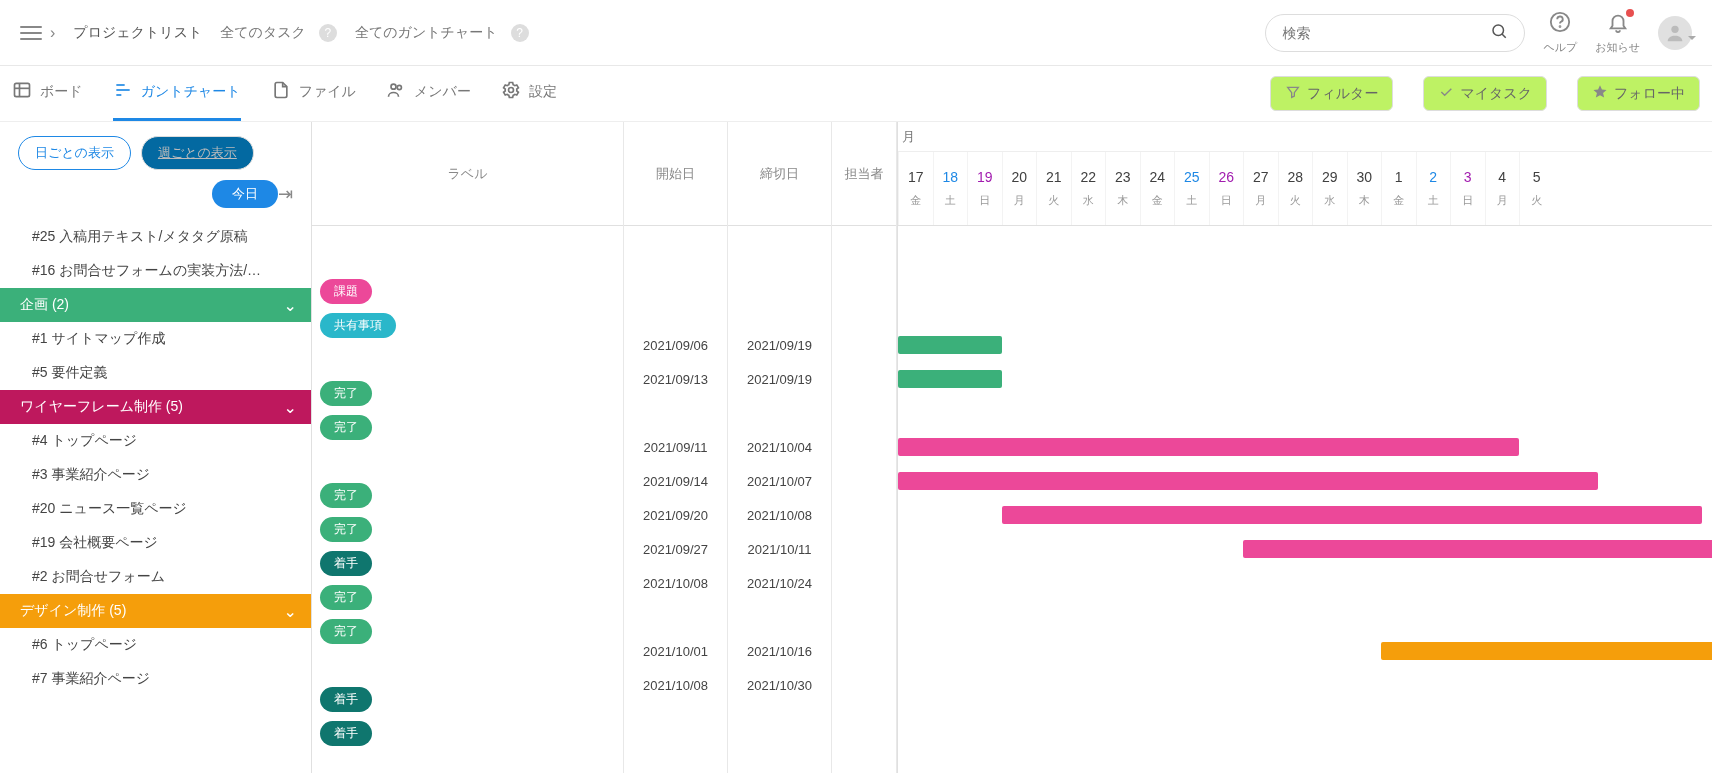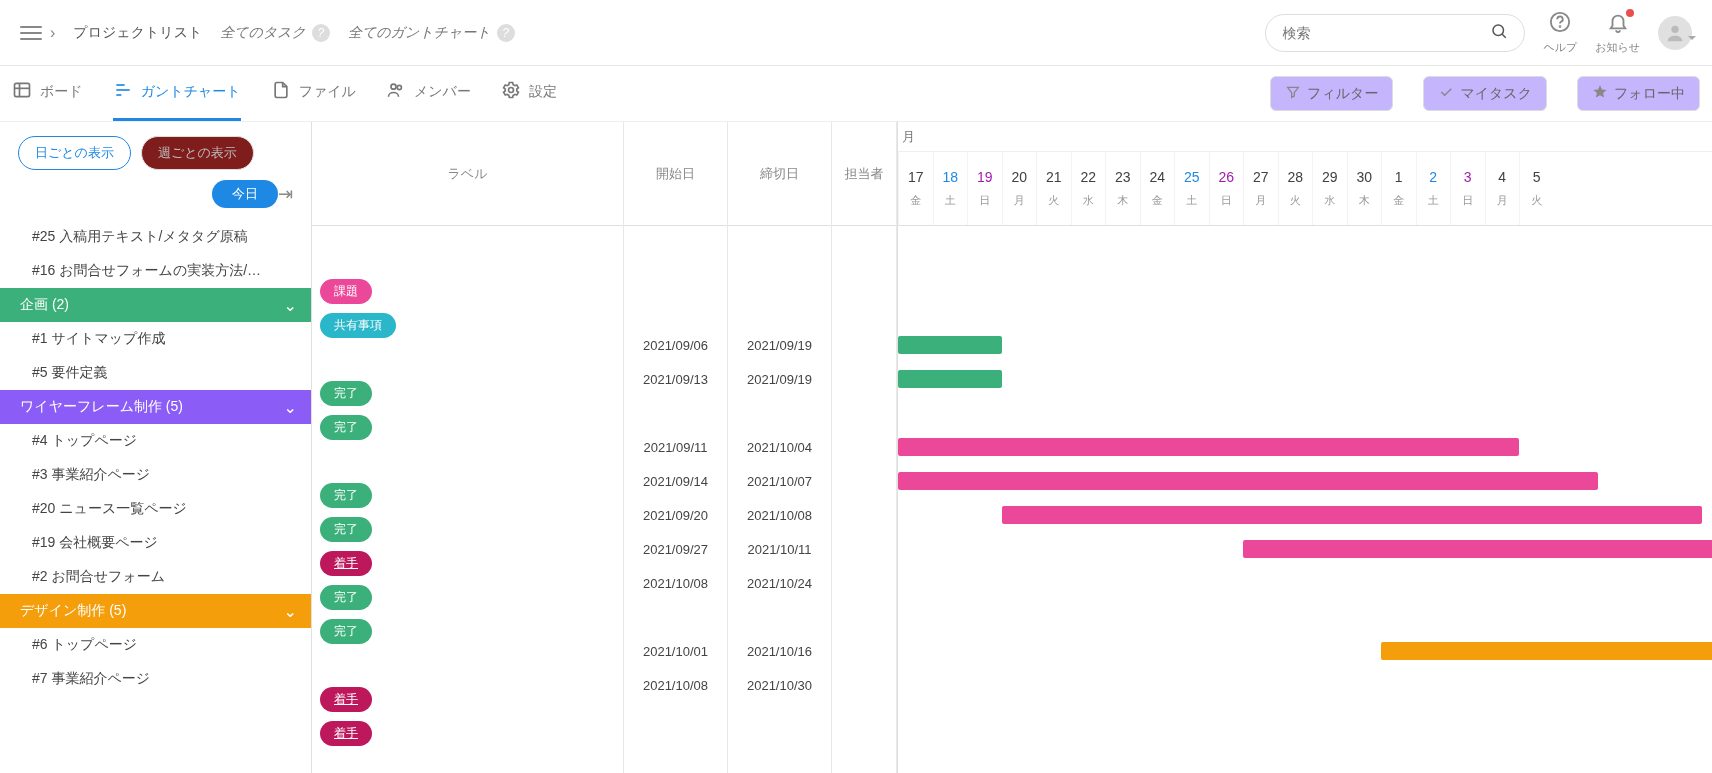--- a/index.html
+++ b/index.html
@@ -3,74 +3,74 @@
 <meta charset="utf-8">
 <style>
   * { box-sizing: border-box; margin: 0; padding: 0; }
   body { font-family: -apple-system, "Hiragino Sans", sans-serif; font-size: 14px; color: #333; background: #fff; }
   
   .topbar { height: 66px; border-bottom: 1px solid #e8e8e8; display: flex; align-items: center; padding: 0 20px; gap: 18px; }
   .menu-icon { display: flex; flex-direction: column; gap: 4px; cursor: pointer; }
   .menu-icon span { width: 22px; height: 2px; background: #888; border-radius: 1px; }
   .chevron-right { color: #888; font-size: 16px; margin-left: -10px; }
   .breadcrumb-item { color: #555; }
-  .topbar-link { color: #777; display: flex; align-items: center; gap: 6px; font-style: italic; }
+  .topbar-link { color: #777; display: flex; align-items: center; gap: 13px; }
   .help-badge { width: 18px; height: 18px; border-radius: 50%; background: #ddd; color: #fff; font-size: 12px; display: flex; align-items: center; justify-content: center; }
   .topbar-spacer { flex: 1; }
   .search-box { width: 260px; height: 38px; border: 1px solid #ddd; border-radius: 19px; display: flex; align-items: center; padding: 0 16px; }
   .search-box input { flex: 1; border: none; outline: none; font-size: 14px; color: #333; }
   .search-icon { color: #555; }
   .top-action { display: flex; flex-direction: column; align-items: center; gap: 2px; color: #888; font-size: 11px; position: relative; cursor: pointer; }
   .top-action .icon { font-size: 20px; color: #888; }
   .notif-dot { position: absolute; top: -2px; right: 6px; width: 8px; height: 8px; background: #e85050; border-radius: 50%; }
   .avatar { width: 34px; height: 34px; border-radius: 50%; background: #e0e0e0; display: flex; align-items: center; justify-content: center; color: #aaa; position: relative; }
   .avatar::after { content: ""; position: absolute; right: -4px; bottom: 6px; border: 4px solid transparent; border-top-color: #aaa; }
   
   .tabbar { height: 56px; display: flex; align-items: center; padding: 0 12px; gap: 30px; border-bottom: 1px solid #eee; }
   .tab { display: flex; align-items: center; gap: 8px; color: #777; cursor: pointer; height: 100%; border-bottom: 3px solid transparent; }
   .tab.active { color: #1e88e5; border-bottom-color: #1e88e5; font-weight: 500; }
   .tab .tab-icon { font-size: 18px; }
   .tabbar-spacer { flex: 1; }
-  .chip-btn { border: 1px solid #ddd; border-radius: 6px; padding: 7px 14px; display: flex; align-items: center; gap: 6px; color: #666; cursor: pointer; background: #c4b5fd; }
+  .chip-btn { border: 1px solid #ddd; border-radius: 6px; padding: 7px 14px; display: flex; align-items: center; gap: 6px; color: #666; cursor: pointer; background: #bef264; }
   .chip-btn .chip-icon { color: #888; }
   
   .main { display: flex; height: calc(773px - 66px - 56px); overflow: hidden; }
   
   .left { width: 312px; border-right: 1px solid #e0e0e0; display: flex; flex-direction: column; }
   .left-controls { padding: 14px 18px 10px; display: flex; gap: 10px; }
   .pill { border-radius: 20px; padding: 7px 16px; font-size: 13px; cursor: pointer; border: 1px solid; }
   .pill.active { border-color: #1e88e5; color: #1e88e5; background: #fff; }
-  .pill.inactive { border-color: #ddd; color: #bbb; background: #7f1d1d; }
+  .pill.inactive { border-color: #ddd; color: #bbb; background: #0369a1; text-decoration: underline; }
   .today-row { display: flex; align-items: center; padding: 0 18px 12px; justify-content: flex-end; }
   .today-btn { background: #1e88e5; color: #fff; border: none; border-radius: 14px; padding: 5px 20px; font-size: 13px; cursor: pointer; }
   .collapse-icon { color: #888; cursor: pointer; font-size: 18px; }
   
   .task-list { flex: 1; overflow: hidden; }
   .task-row { height: 34px; display: flex; align-items: center; padding: 0 18px 0 32px; color: #444; font-size: 14px; }
   .group-row { height: 34px; display: flex; align-items: center; justify-content: space-between; padding: 0 14px 0 20px; color: #fff; font-size: 14px; cursor: pointer; gap: 44px; }
   .group-row .chev { font-size: 16px; }
   .g-green { background: #3bb07a; }
-  .g-pink { background: #8b5cf6; }
+  .g-pink { background: #be185d; }
   .g-orange { background: #f59e0b; }
   
   .grid-cols { display: flex; border-right: 1px solid #e0e0e0; }
   .col { border-right: 1px solid #e8e8e8; display: flex; flex-direction: column; }
   .col-label { width: 312px; gap: 48px; }
   .col-start { width: 104px; }
   .col-end { width: 104px; }
   .col-owner { width: 65px; }
   .col-header { height: 104px; display: flex; align-items: center; justify-content: center; color: #888; font-size: 13px; border-bottom: 1px solid #e0e0e0; }
   .cell { height: 34px; display: flex; align-items: center; justify-content: center; font-size: 13px; color: #444; padding: 0 8px; }
   .cell.left-align { justify-content: flex-start; }
   .cell.group-spacer { background: transparent; }
   .badge { border-radius: 14px; padding: 4px 14px; font-size: 12px; color: #fff; }
   .b-teal { background: #2ab7ca; }
   .b-pink { background: #ec4899; }
   .b-green { background: #3bb07a; }
-  .b-gold { background: #be185d; text-decoration: underline; }
+  .b-gold { background: #0f766e; }
   
   .timeline { flex: 1; position: relative; overflow: hidden; }
   .tl-header { height: 104px; border-bottom: 1px solid #e0e0e0; display: flex; flex-direction: column; }
   .tl-month { height: 30px; display: flex; align-items: center; padding-left: 4px; color: #777; font-size: 13px; border-bottom: 1px solid #eee; }
   .tl-days { flex: 1; display: flex; }
   .tl-day { flex: 0 0 34.5px; display: flex; flex-direction: column; align-items: center; justify-content: center; gap: 8px; border-left: 1px solid #f3f3f3; }
   .tl-day .num { font-size: 14px; color: #404040; }
   .tl-day .dow { font-size: 11px; color: #999; }
   .tl-day.sat .num { color: #1e88e5; }
   .tl-day.sun .num { color: #a21caf; }

